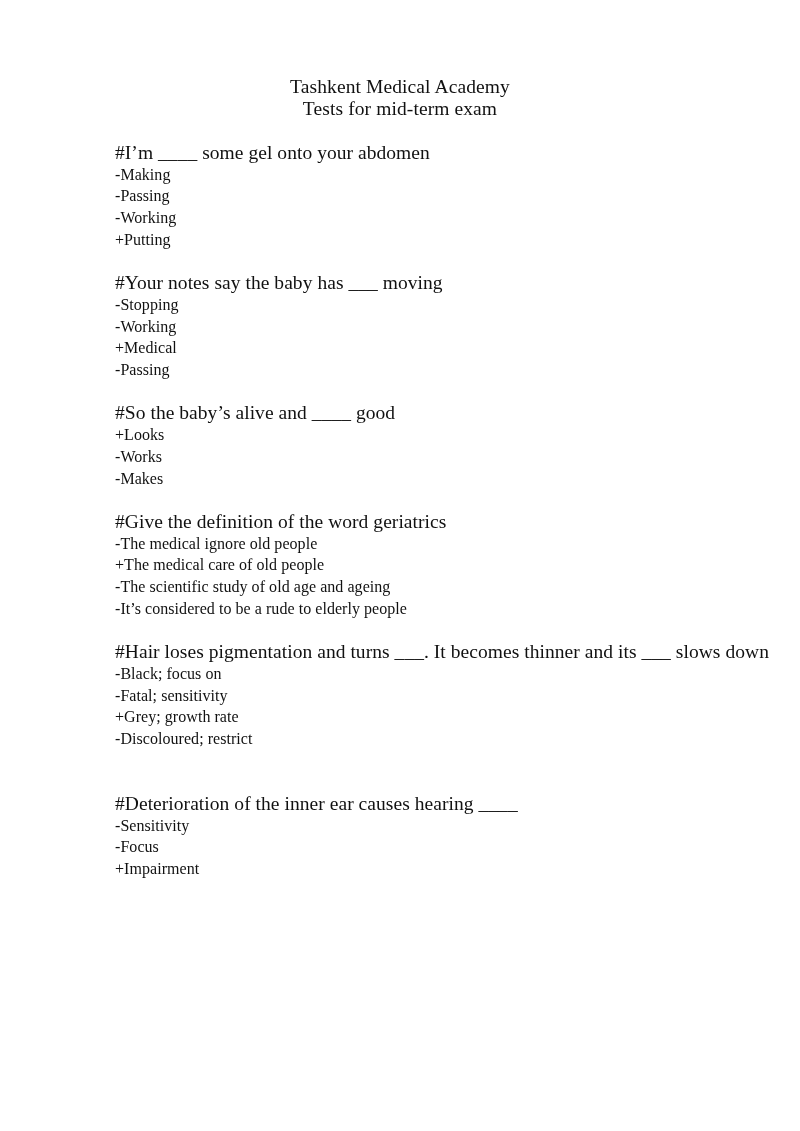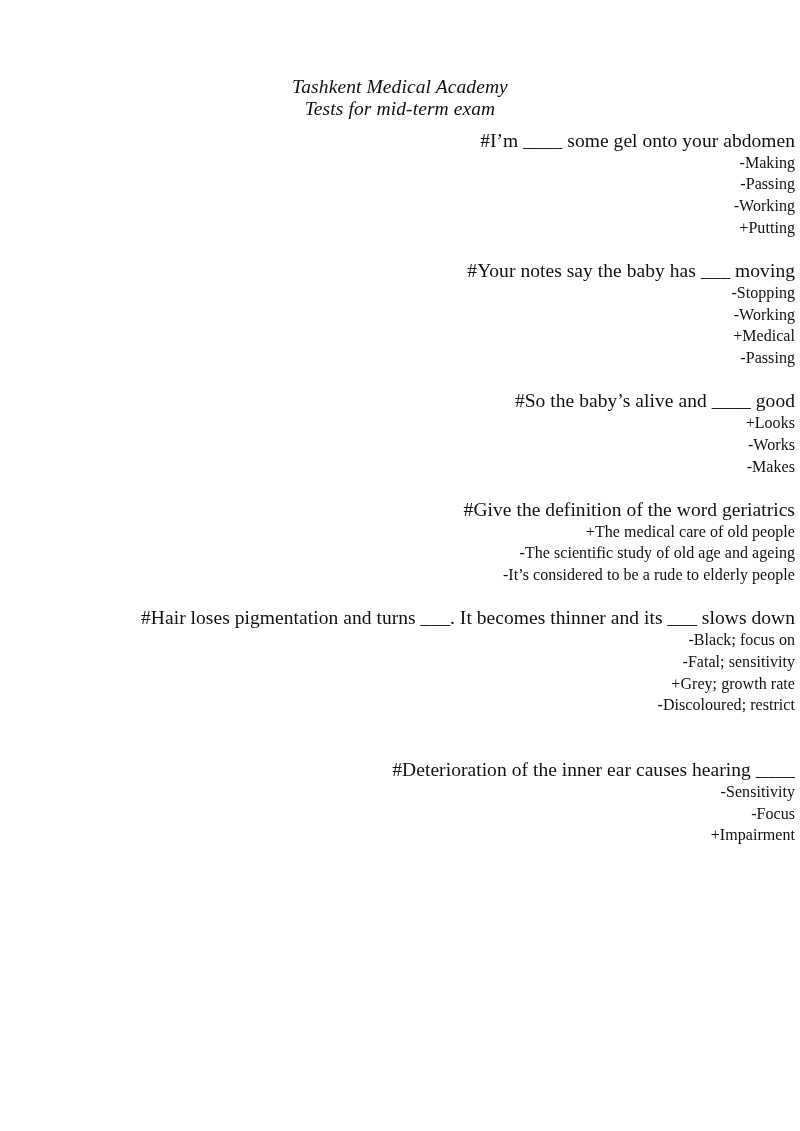--- a/index.html
+++ b/index.html
@@ -29,28 +29,26 @@
     position: absolute;
     top: 76px;
     left: 0;
     width: 800px;
     text-align: center;
   }
   .doc-header .line {
     font-size: 19.5px;
     line-height: 21.7px;
     letter-spacing: 0.1px;
-    font-style: italic;
   }
   .body-block {
     position: absolute;
     left: 115px;
-    top: 130px;
+    top: 142px;
     width: 680px;
-    text-align: right;
   }
   .qblock {
     margin: 0 0 21.7px 0;
   }
   .qblock.extra-gap {
     margin-bottom: 43.4px;
   }
   .qline {
     font-size: 19.5px;
     line-height: 21.7px;
@@ -92,20 +90,21 @@
         <div class="qline opt">-Passing</div>
       </div>
       <div class="qblock">
         <div class="qline stem">#So the baby’s alive and ____ good</div>
         <div class="qline opt">+Looks</div>
         <div class="qline opt">-Works</div>
         <div class="qline opt">-Makes</div>
       </div>
       <div class="qblock">
         <div class="qline stem">#Give the definition of the word geriatrics</div>
+        <div class="qline opt">-The medical ignore old people</div>
         <div class="qline opt">+The medical care of old people</div>
         <div class="qline opt">-The scientific study of old age and ageing</div>
         <div class="qline opt">-It’s considered to be a rude to elderly people</div>
       </div>
       <div class="qblock extra-gap">
         <div class="qline stem">#Hair loses pigmentation and turns ___. It becomes thinner and its ___ slows down</div>
         <div class="qline opt">-Black; focus on</div>
         <div class="qline opt">-Fatal; sensitivity</div>
         <div class="qline opt">+Grey; growth rate</div>
         <div class="qline opt">-Discoloured; restrict</div>

